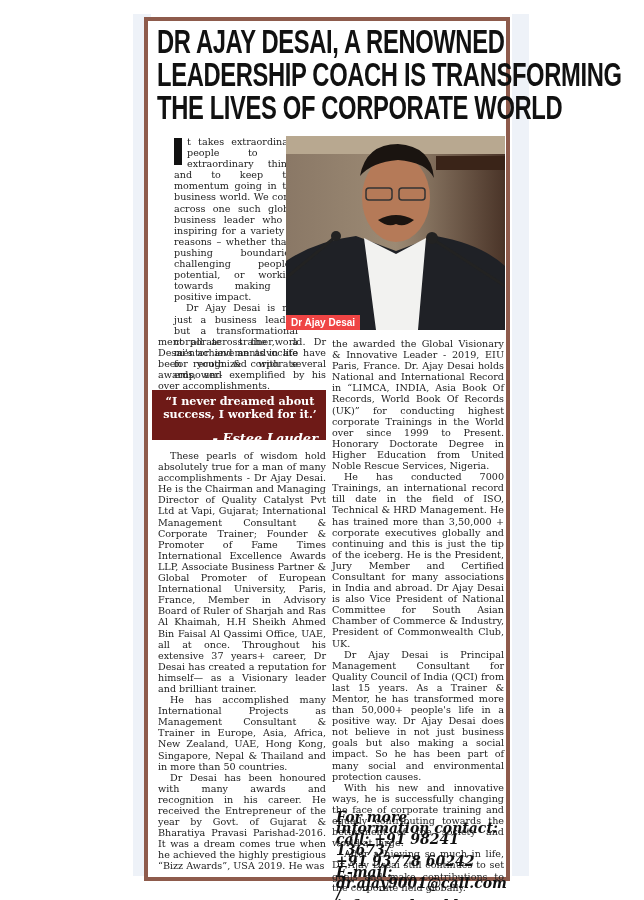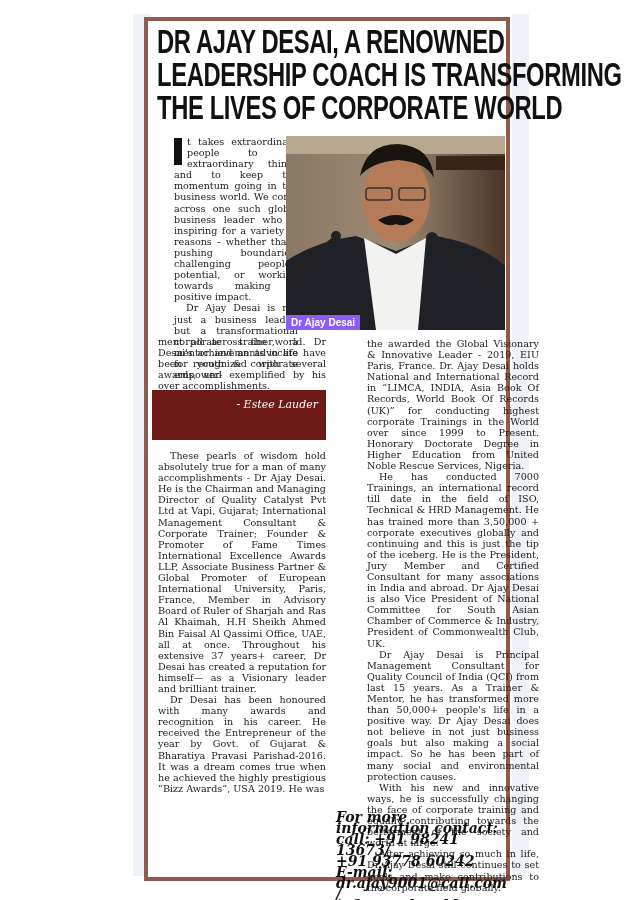--- a/index.html
+++ b/index.html
@@ -9,28 +9,28 @@
   .strip-right { left:512px; top:14px; width:17px; height:862px; }
   .frame { position:absolute; left:144px; top:17px; width:366px; height:864px; border:4px solid #8e5b4c; background:#fff; box-sizing:border-box; }
   .headline { position:absolute; left:157px; top:25px; width:350px; font-family:"Liberation Sans", sans-serif; font-weight:bold; font-size:33px; line-height:33px; letter-spacing:-0.5px; color:#111; transform:scaleX(0.72); transform-origin:left top; white-space:nowrap; }
   .headline div { margin:0; }
   .col { position:absolute; font-size:9.6px; line-height:11.1px; color:#222; text-align:justify; hyphens:auto; }
   .col p { margin:0; text-indent:12px; }
   .col p.noindent { text-indent:0; }
   .col-left-top { left:158px; top:136px; width:124px;margin-left:16px; }
   .col-left-wide { left:158px; top:336px; width:168px; }
   .col-left-bottom { left:158px; top:450px; width:168px; }
-  .col-right { left:332px; top:338px; width:172px;margin-left:35px; }
+  .col-right { left:332px; top:338px; width:172px; }
   .dropcap { float:left; width:8px; height:27px; background:#111; margin:2px 5px 0 0; }
   .photo { position:absolute; left:286px; top:136px; width:219px; height:194px; overflow:hidden; background:#5a4a3c; }
   .photo svg { display:block; }
-  .caption { position:absolute; left:0; bottom:0; background:#8b5cf6; color:#fff; font-family:"Liberation Sans", sans-serif; font-weight:bold; font-size:10px; padding:2px 5px 2px 5px;text-align:right; }
+  .caption { position:absolute; left:0; bottom:0; background:#ef4444; color:#fff; font-family:"Liberation Sans", sans-serif; font-weight:bold; font-size:10px; padding:2px 5px 2px 5px;text-align:right; }
   .quote { position:absolute; left:152px; top:390px; width:174px; height:50px; background:#6e1a17; color:#fff; box-sizing:border-box; padding:5px 8px 0 10px; }
   .quote-text { font-family:"DejaVu Serif", serif; font-weight:bold; font-size:11.2px; line-height:13px; text-align:center; }
-  .quote-author { font-family:"DejaVu Serif", serif; font-style:italic; font-weight:normal; font-size:11px; text-align:right; margin-top:3px; }
+  .quote-author { font-family:"DejaVu Serif", serif; font-style:italic; font-weight:bold; font-size:13px; text-align:right; margin-top:10px; }
   .contact { position:absolute; left:336px; top:812px; width:166px; text-align:left; font-family:"DejaVu Serif", serif; font-style:italic; font-weight:bold; font-size:14px; line-height:11px; color:#111; }
 </style>
 </head>
 <body>
 
 <div class="side-strip strip-left"></div>
 <div class="side-strip strip-right"></div>
 
 <div class="frame"></div>
 
@@ -70,25 +70,27 @@
     <path d="M92 84 Q110 74 128 84 Q118 92 110 88 Q102 92 92 84 Z" fill="#1a1410"></path>
     <line x1="0" y1="142" x2="48" y2="102" stroke="#222" stroke-width="3"></line>
     <circle cx="50" cy="100" r="5" fill="#222"></circle>
     <line x1="148" y1="104" x2="219" y2="150" stroke="#222" stroke-width="3"></line>
     <circle cx="146" cy="102" r="6" fill="#222"></circle>
   </svg>
   <div class="caption">Dr Ajay Desai</div>
 </div>
 
 <div class="quote">
+  <div class="quote-text">“I never dreamed about success, I worked for it.’</div>
   <div class="quote-author">- Estee Lauder</div>
 </div>
 
 <div class="col col-left-bottom">
   <p>These pearls of wisdom hold absolutely true for a man of many accomplishments - Dr Ajay Desai. He is the Chairman and Managing Director of Quality Catalyst Pvt Ltd at Vapi, Gujarat; International Management Consultant &amp; Corporate Trainer; Founder &amp; Promoter of Fame Times International Excellence Awards LLP, Associate Business Partner &amp; Global Promoter of European International University, Paris, France, Member in Advisory Board of Ruler of Sharjah and Ras Al Khaimah, H.H Sheikh Ahmed Bin Faisal Al Qassimi Office, UAE, all at once. Throughout his extensive 37 years+ career, Dr Desai has created a reputation for himself— as a Visionary leader and brilliant trainer.</p>
+  <p>He has accomplished many International Projects as Management Consultant &amp; Trainer in Europe, Asia, Africa, New Zealand, UAE, Hong Kong, Singapore, Nepal &amp; Thailand and in more than 50 countries.</p>
   <p>Dr Desai has been honoured with many awards and recognition in his career. He received the Entrepreneur of the year by Govt. of Gujarat &amp; Bharatiya Pravasi Parishad-2016. It was a dream comes true when he achieved the highly prestigious “Bizz Awards”, USA 2019. He was</p>
 </div>
 
 <div class="col col-right">
   <p class="noindent">the awarded the Global Visionary &amp; Innovative Leader - 2019, EIU Paris, France. Dr. Ajay Desai holds National and International Record in “LIMCA, INDIA, Asia Book Of Records, World Book Of Records (UK)” for conducting highest corporate Trainings in the World over since 1999 to Present. Honorary Doctorate Degree in Higher Education from United Noble Rescue Services, Nigeria.</p>
   <p>He has conducted 7000 Trainings, an international record till date in the field of ISO, Technical &amp; HRD Management. He has trained more than 3,50,000 + corporate executives globally and continuing and this is just the tip of the iceberg. He is the President, Jury Member and Certified Consultant for many associations in India and abroad. Dr Ajay Desai is also Vice President of National Committee for South Asian Chamber of Commerce &amp; Industry, President of Commonwealth Club, UK.</p>
   <p>Dr Ajay Desai is Principal Management Consultant for Quality Council of India (QCI) from last 15 years. As a Trainer &amp; Mentor, he has transformed more than 50,000+ people's life in a positive way. Dr Ajay Desai does not believe in not just business goals but also making a social impact. So he has been part of many social and environmental protection causes.</p>
   <p>With his new and innovative ways, he is successfully changing the face of corporate training and equally contributing towards the betterment of the society and world at large.</p>
   <p>After achieving so much in life, Dr Ajay Desai still continues to set goals and make contributions to the corporate field globally.</p>
 </div>

